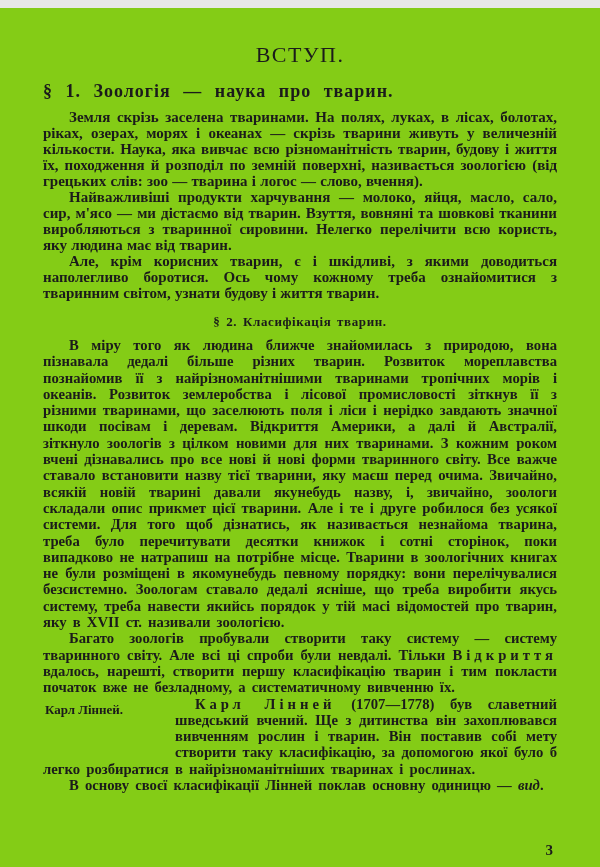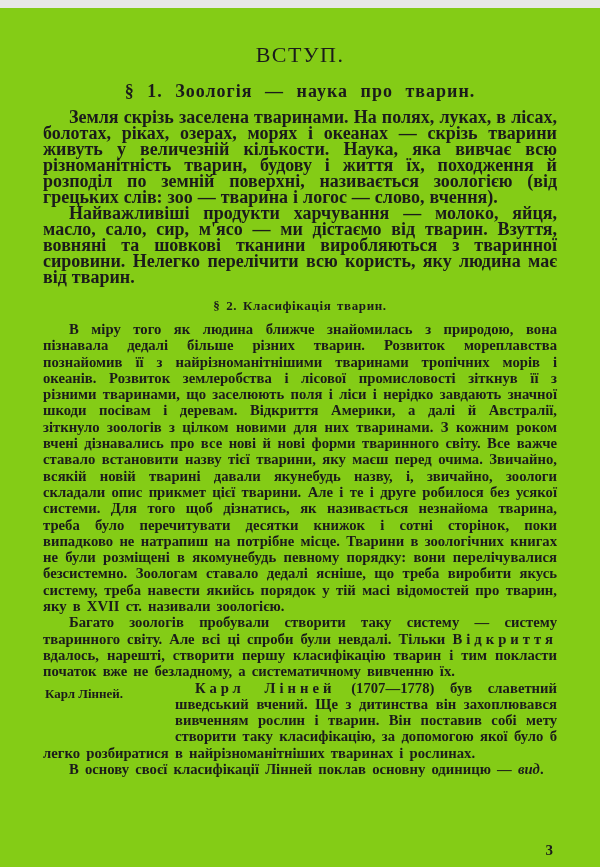--- a/index.html
+++ b/index.html
@@ -20,37 +20,37 @@
     font-family: "Liberation Serif", "DejaVu Serif", serif;
   }
   .chapter-title {
     text-align: center;
     font-size: 22px;
     font-weight: 400;
     letter-spacing: 1.5px;
     margin: 0 0 13px 0;
   }
   .sec1-heading {
-    text-align: center;
+    text-align: left;
     font-size: 18px;
     font-weight: 700;
     word-spacing: 7px;
     letter-spacing: 1px;
     margin: 0 0 7px 0;
   }
   .sec2-heading {
     text-align: center;
     font-size: 13px;
     font-weight: 700;
     word-spacing: 2px;
     letter-spacing: 0.6px;
     margin: 13px 0 7px 0;
   }
   p.body1 {
-    font-size: 18px;
+    font-size: 15px;
     line-height: 16px;
     font-weight: 700;
     text-align: justify;
     text-indent: 26px;
     word-spacing: 0.5px;
     margin: 0;
   }
   p.body2 {
     font-size: 14.7px;
     line-height: 16.3px;
@@ -101,20 +101,21 @@
 <div class="page">
 
   <h1 class="chapter-title">ВСТУП.</h1>
 
   <h2 class="sec1-heading">§ 1. Зоологія — наука про тварин.</h2>
 
   <p class="body1">Земля скрізь заселена тваринами. На полях, луках, в лісах, болотах, ріках, озерах, морях і океанах — скрізь тварини живуть у величезній кількости. Наука, яка вивчає всю різноманітність тварин, будову і життя їх, походження й розподіл по земній поверхні, називається зоологією (від грецьких слів: зоо — тварина і логос — слово, вчення).</p>
 
   <p class="body1">Найважливіші продукти харчування — молоко, яйця, масло, сало, сир, м'ясо — ми дістаємо від тварин. Взуття, вовняні та шовкові тканини виробляються з тваринної сировини. Нелегко перелічити всю користь, яку людина має від тварин.</p>
 
+  <p class="body1">Але, крім корисних тварин, є і шкідливі, з якими доводиться наполегливо боротися. Ось чому кожному треба ознайомитися з тваринним світом, узнати будову і життя тварин.</p>
 
   <h2 class="sec2-heading">§ 2. Класифікація тварин.</h2>
 
   <p class="body2">В міру того як людина ближче знайомилась з природою, вона пізнавала дедалі більше різних тварин. Розвиток мореплавства познайомив її з найрізноманітнішими тваринами тропічних морів і океанів. Розвиток землеробства і лісової промисловості зіткнув її з різними тваринами, що заселюють поля і ліси і нерідко завдають значної шкоди посівам і деревам. Відкриття Америки, а далі й Австралії, зіткнуло зоологів з цілком новими для них тваринами. З кожним роком вчені дізнавались про все нові й нові форми тваринного світу. Все важче ставало встановити назву тієї тварини, яку маєш перед очима. Звичайно, всякій новій тварині давали якунебудь назву, і, звичайно, зоологи складали опис прикмет цієї тварини. Але і те і друге робилося без усякої системи. Для того щоб дізнатись, як називається незнайома тварина, треба було перечитувати десятки книжок і сотні сторінок, поки випадково не натрапиш на потрібне місце. Тварини в зоологічних книгах не були розміщені в якомунебудь певному порядку: вони перелічувалися безсистемно. Зоологам ставало дедалі ясніше, що треба виробити якусь систему, треба навести якийсь порядок у тій масі відомостей про тварин, яку в XVII ст. називали зоологією.</p>
 
   <p class="body2"><span>Багато зоологів пробували створити таку систему — систему тваринного світу. Але всі ці спроби були невдалі. Тільки </span><span class="spaced-name">Відкриття</span><span> вдалось, нарешті, створити першу класифікацію тварин і тим покласти початок вже не безладному, а систематичному вивченню їх.</span></p>
 
   <p class="body2 karl-para"><span class="note-spacer"></span><span class="margin-note">Карл Лінней.</span><span class="spaced-name">Карл Лінней</span><span> (1707—1778) був славетний шведський вчений. Ще з дитинства він захоплювався вивченням рослин і тварин. Він поставив собі мету створити таку класифікацію, за допомогою якої було б легко розбиратися в найрізноманітніших тваринах і рослинах.</span></p>
 
   <p class="body2"><span>В основу своєї класифікації Лінней поклав основну одиницю — </span><em class="term-italic">вид</em><span>.</span></p>

